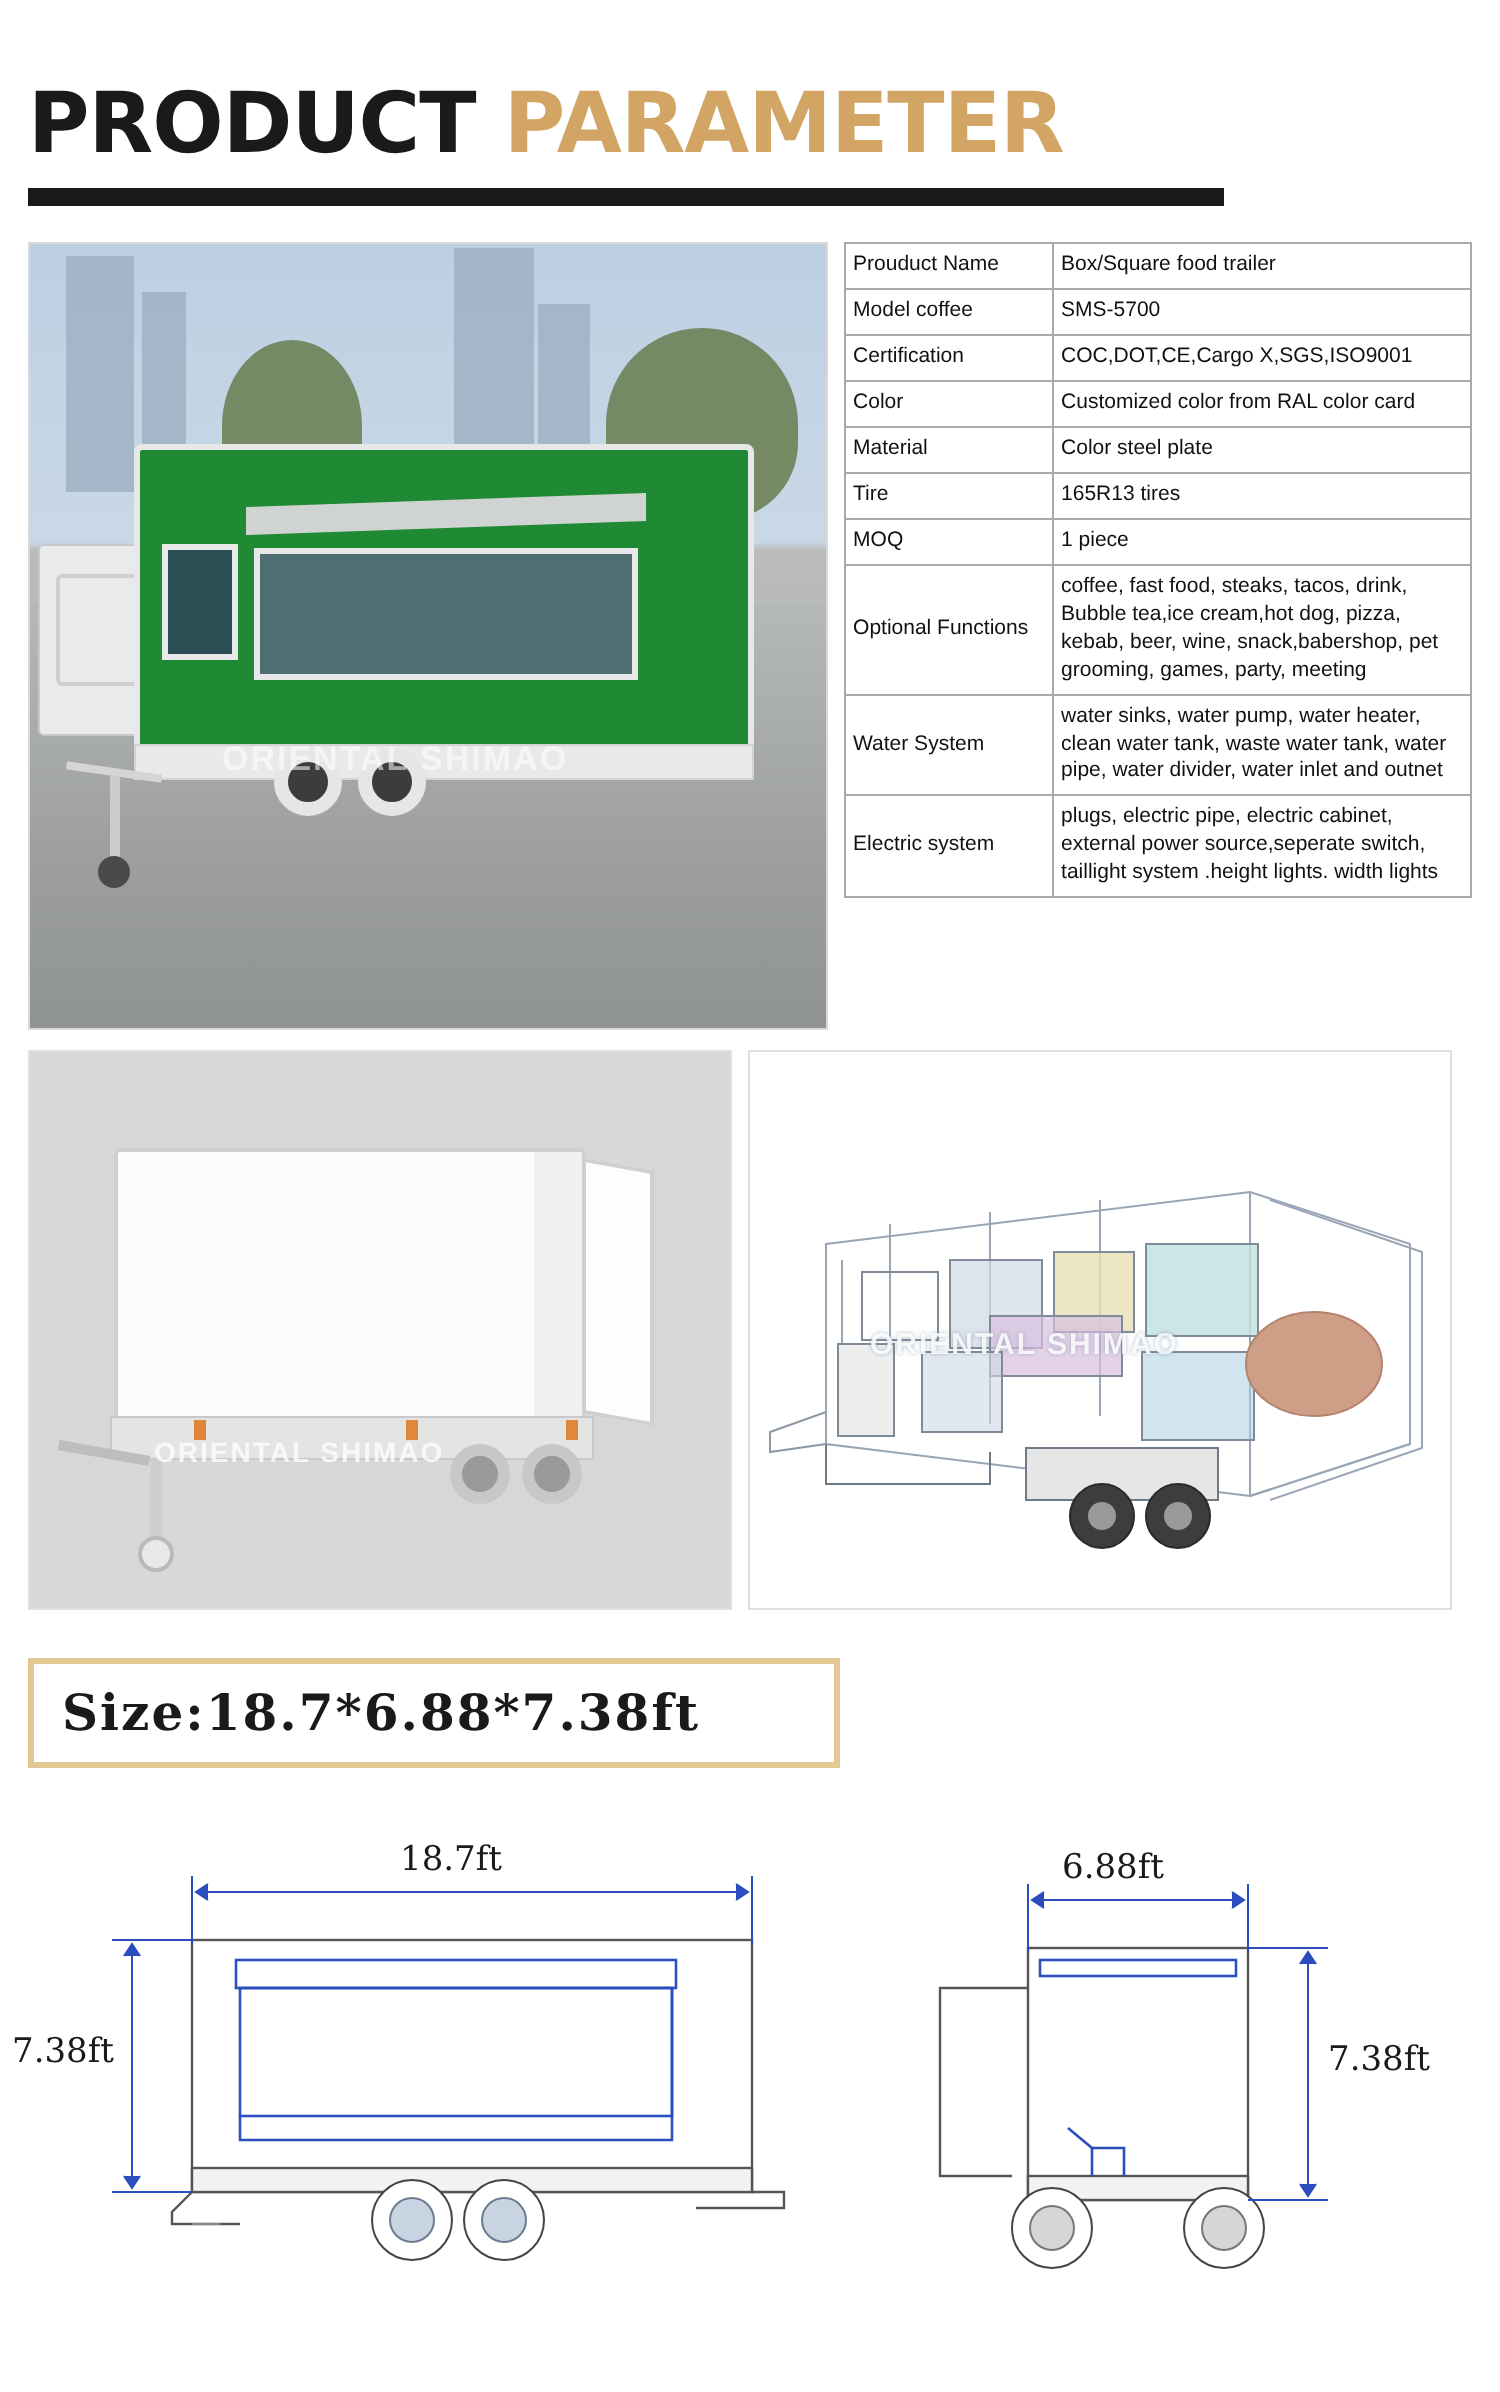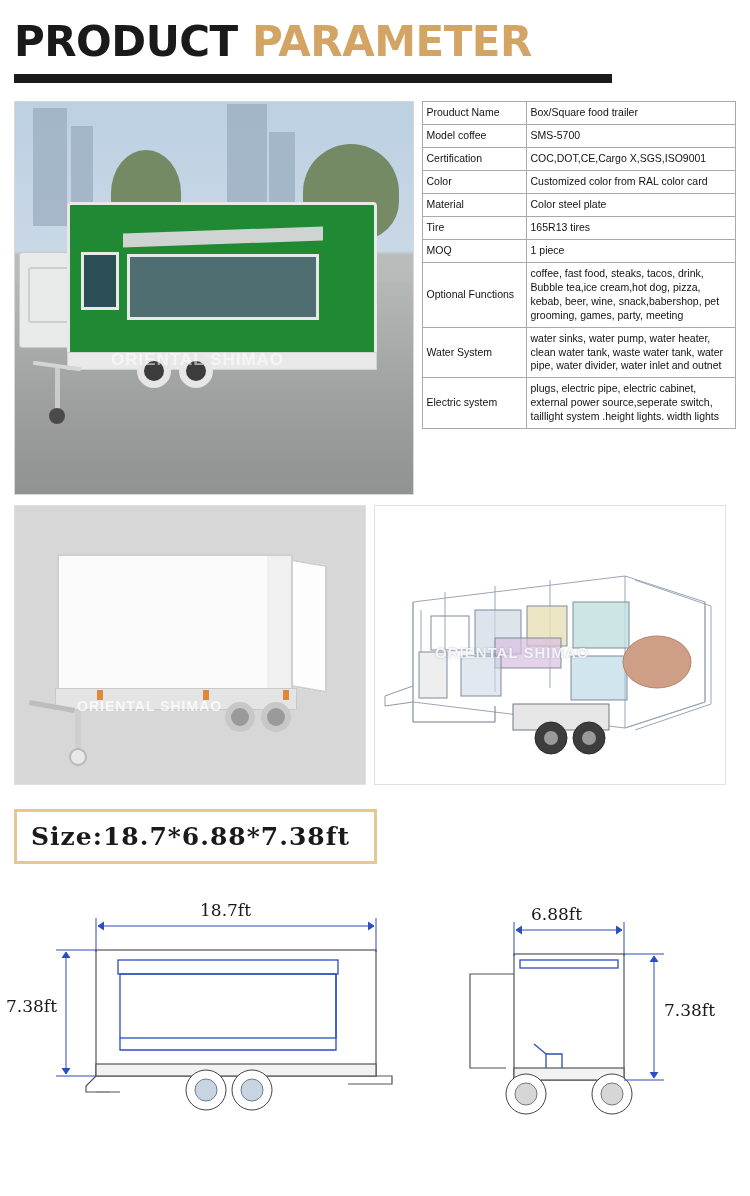--- a/index.html
+++ b/index.html
@@ -15,20 +15,21 @@
   
   .header {
     padding: 20px 14px 0 14px;
   }
   .header-title {
     font-size: 42px;
     font-weight: bold;
     letter-spacing: -0.5px;
     line-height: 1.05;
     font-family: "DejaVu Sans", sans-serif;
+    margin-top: 20px;
   }
   .header-title .w1 { color: #1a1a1a; }
   .header-title .w2 { color: #d2a565; }
   .header-rule {
     margin-top: 10px;
     height: 9px;
     width: 598px;
     background: #1a1a1a;
   }
 
@@ -154,21 +155,21 @@
     position: absolute; left: 40px; top: 182px; width: 242px; height: 22px;
     background: #e4e4e4; border: 1px solid #c9c9c9;
   }
   .wt-hatch {
     position: absolute; width: 6px; height: 10px; background: #e0873a;
   }
 
   
   .size-banner {
     margin: 24px 0 0 14px;
-    width: 363px;
+    width: 406px;
     border: 3px solid #e3c893;
     padding: 10px 14px;
   }
   .size-banner span {
     font-family: "DejaVu Serif", serif;
     font-size: 25px;
     font-weight: bold;
     color: #1a1a1a;
     letter-spacing: 1px;
   }

